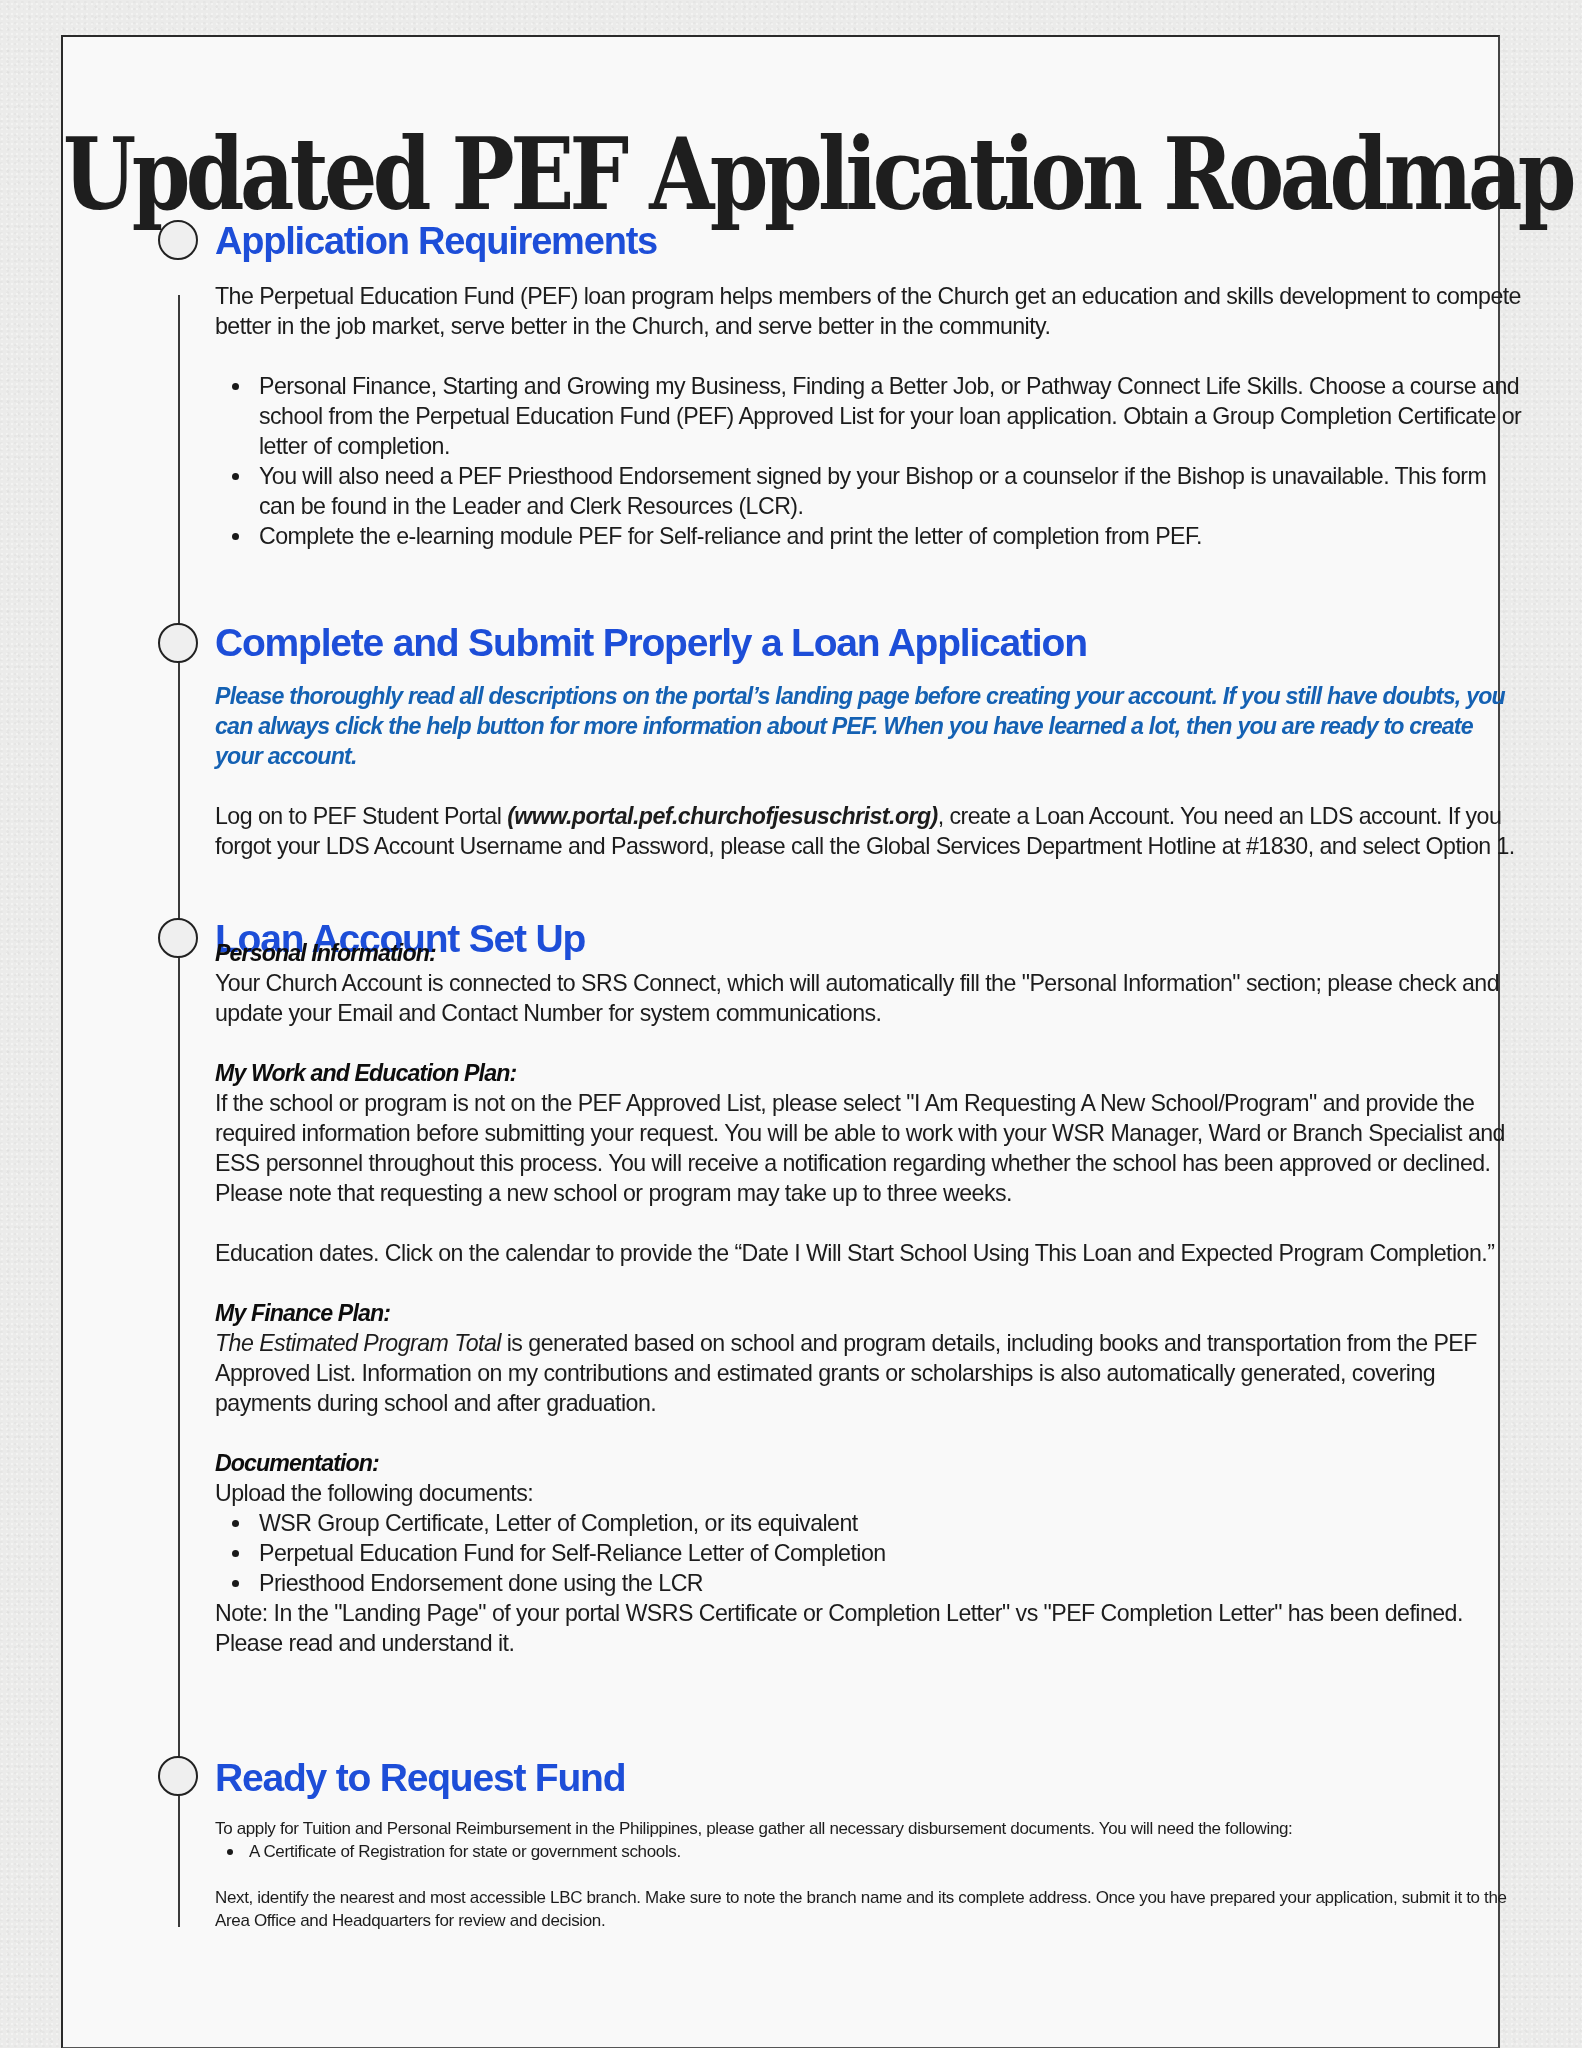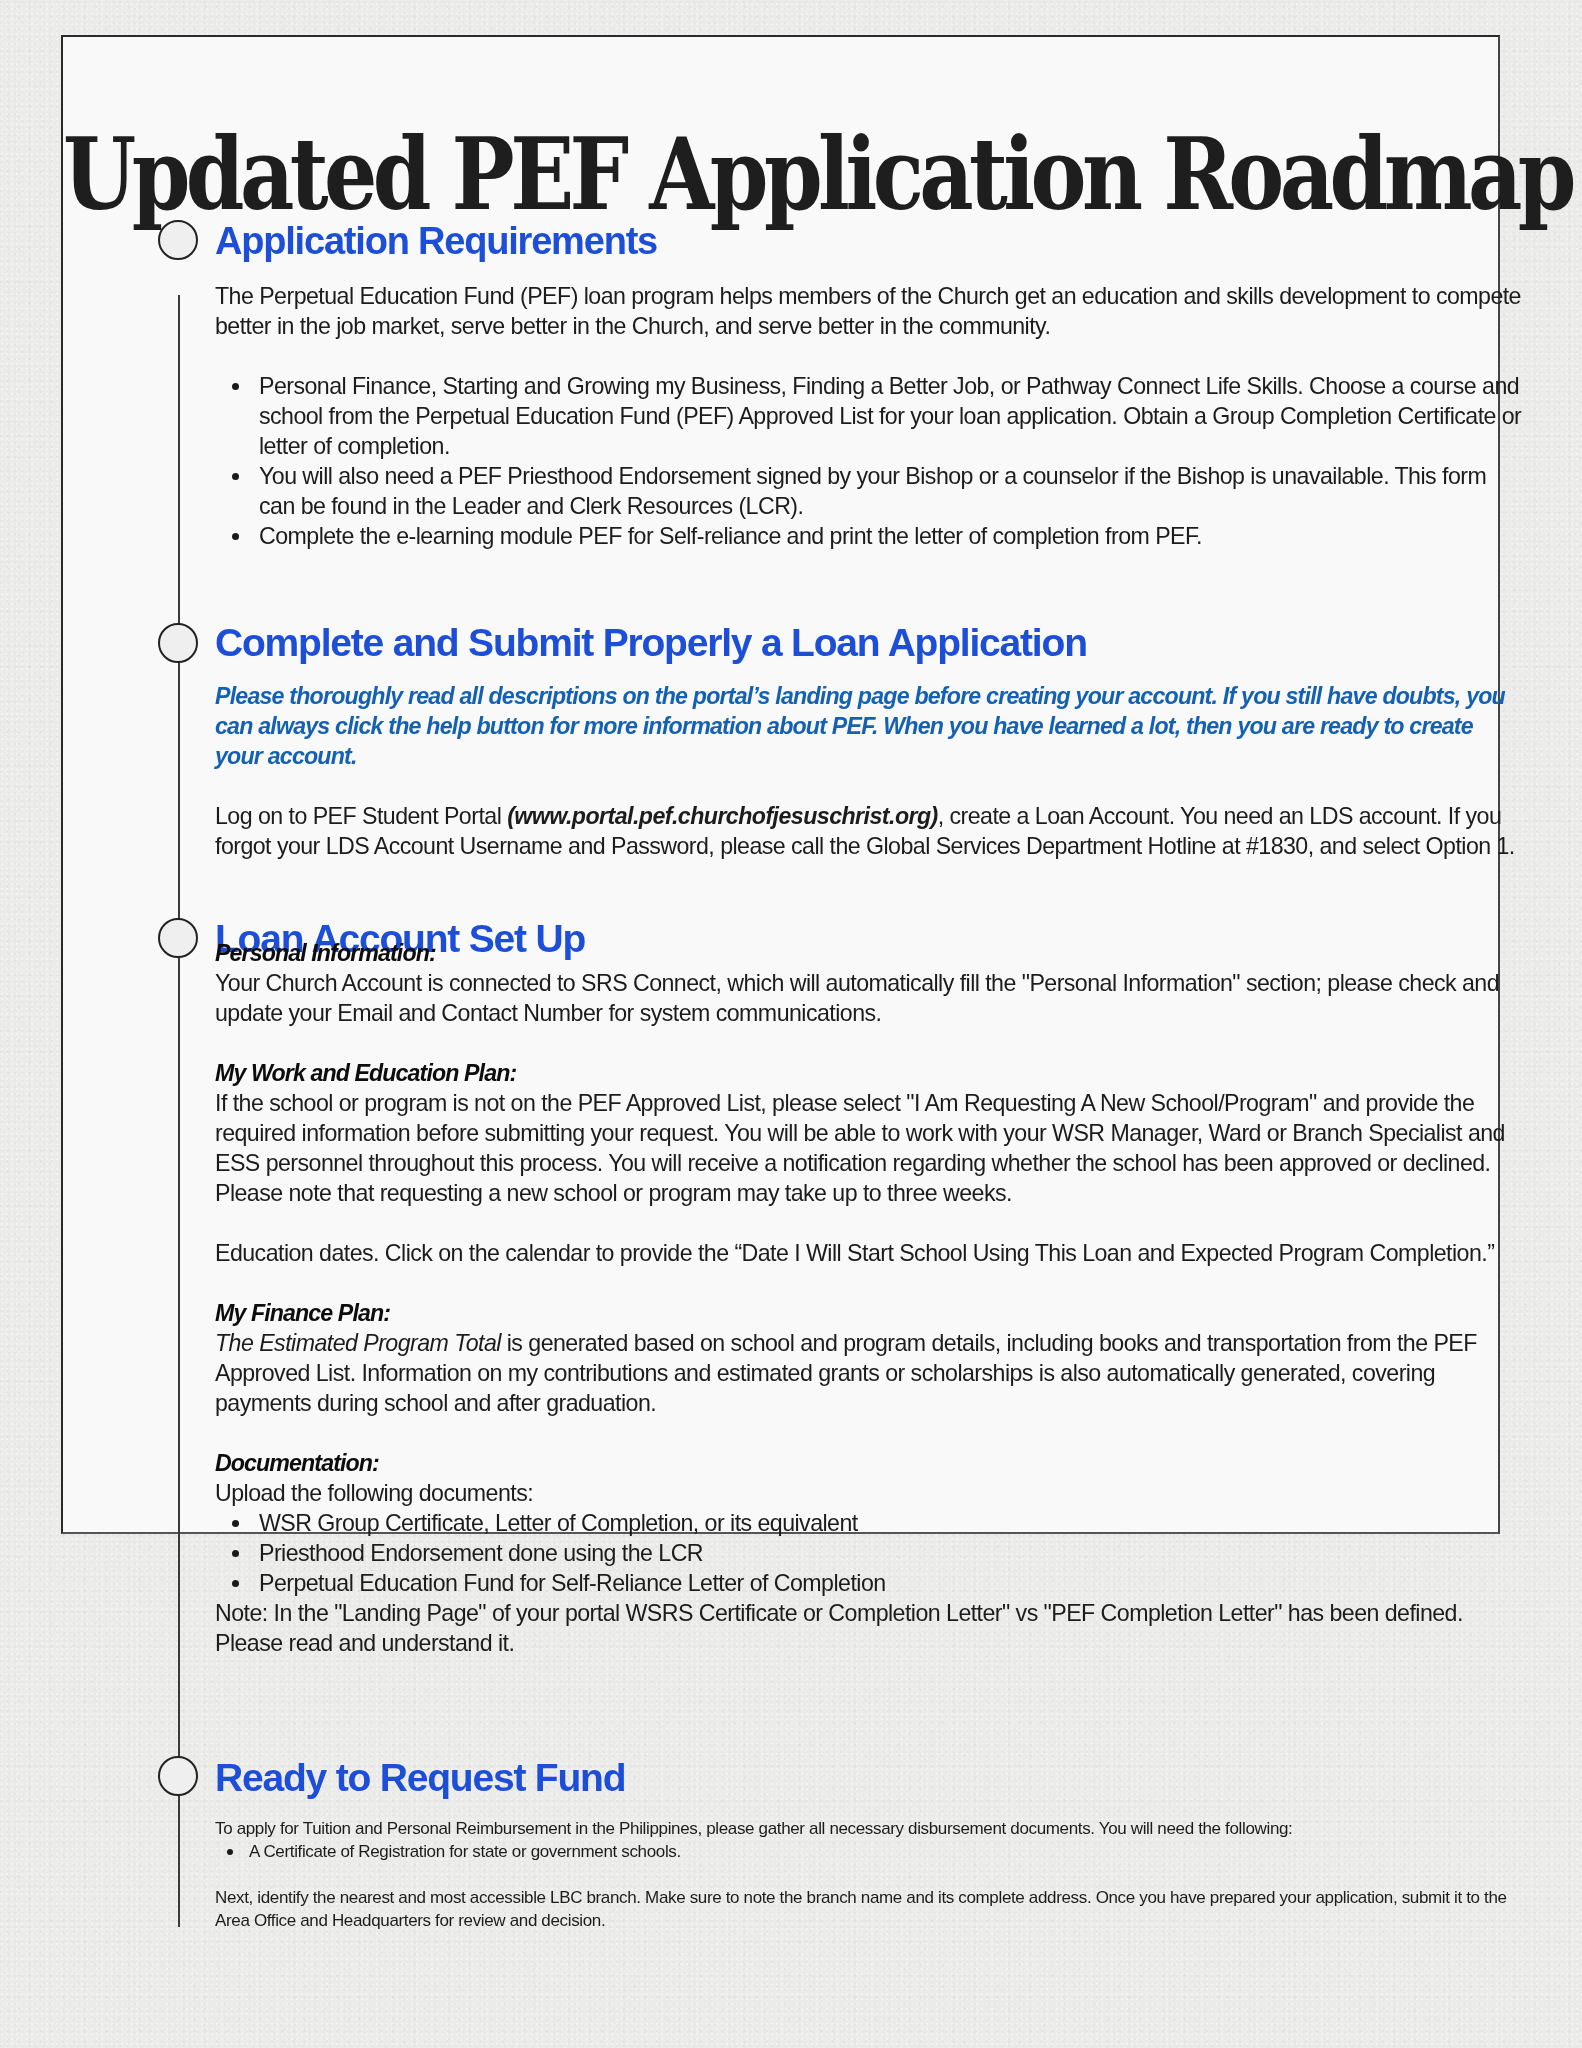--- a/index.html
+++ b/index.html
@@ -12,21 +12,21 @@
       radial-gradient(circle at 40% 80%, rgba(255,255,255,0.4) 1px, transparent 1.5px);
     background-size: 7px 7px, 11px 11px, 5px 5px;
     position: relative;
     overflow: hidden;
     font-family: "Liberation Sans", "DejaVu Sans", sans-serif;
     color: #1b1b1b;
   }
   .page {
     position: absolute;
     left: 61px; top: 35px;
-    width: 1439px; height: 1499px;
+    width: 1439px; height: 2014px;
     background: #f9f9f9;
     border: 2px solid #2a2a2a;
     border-bottom-color: #555;
     border-right-color: #444;
     box-sizing: border-box;
   }
   .title {
     position: absolute;
     left: 0; right: 0; top: 88px;
     text-align: center;
@@ -154,22 +154,22 @@
     <div class="gap"></div>
     <p>Education dates. Click on the calendar to provide the “Date I Will Start School Using This Loan and Expected Program Completion.”</p>
     <div class="gap"></div>
     <p class="subhead">My Finance Plan:</p>
     <p><span class="ital">The Estimated Program Total</span><span> is generated based on school and program details, including books and transportation from the PEF Approved List. Information on my contributions and estimated grants or scholarships is also automatically generated, covering payments during school and after graduation.</span></p>
     <div class="gap"></div>
     <p class="subhead">Documentation:</p>
     <p>Upload the following documents:</p>
     <ul>
       <li>WSR Group Certificate, Letter of Completion, or its equivalent</li>
+      <li>Perpetual Education Fund for Self-Reliance Letter of Completion</li>
       <li>Priesthood Endorsement done using the LCR</li>
-      <li>Perpetual Education Fund for Self-Reliance Letter of Completion</li>
     </ul>
     <p>Note: In the "Landing Page" of your portal WSRS Certificate or Completion Letter" vs "PEF Completion Letter" has been defined. Please read and understand it.</p>
   </div>
 
   <div class="node" style="top:1719px;"></div>
   <div class="section-heading" style="top:1721px; font-size:39px;">Ready to Request Fund</div>
 
   <div class="block small" style="top:1780px;">
     <p>To apply for Tuition and Personal Reimbursement in the Philippines, please gather all necessary disbursement documents. You will need the following:</p>
     <ul>

